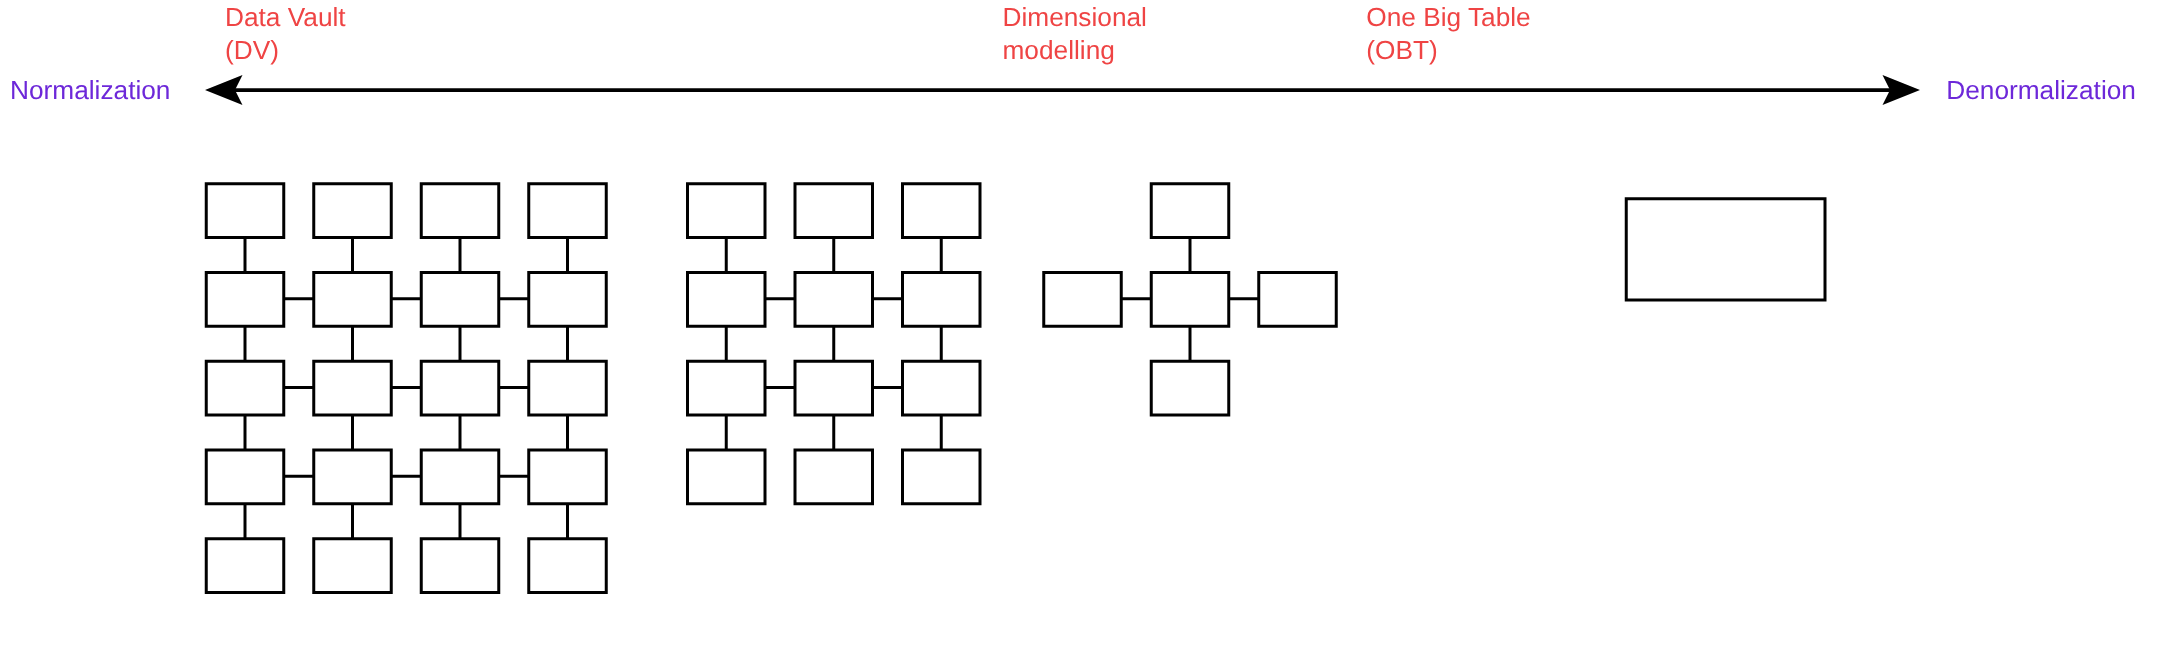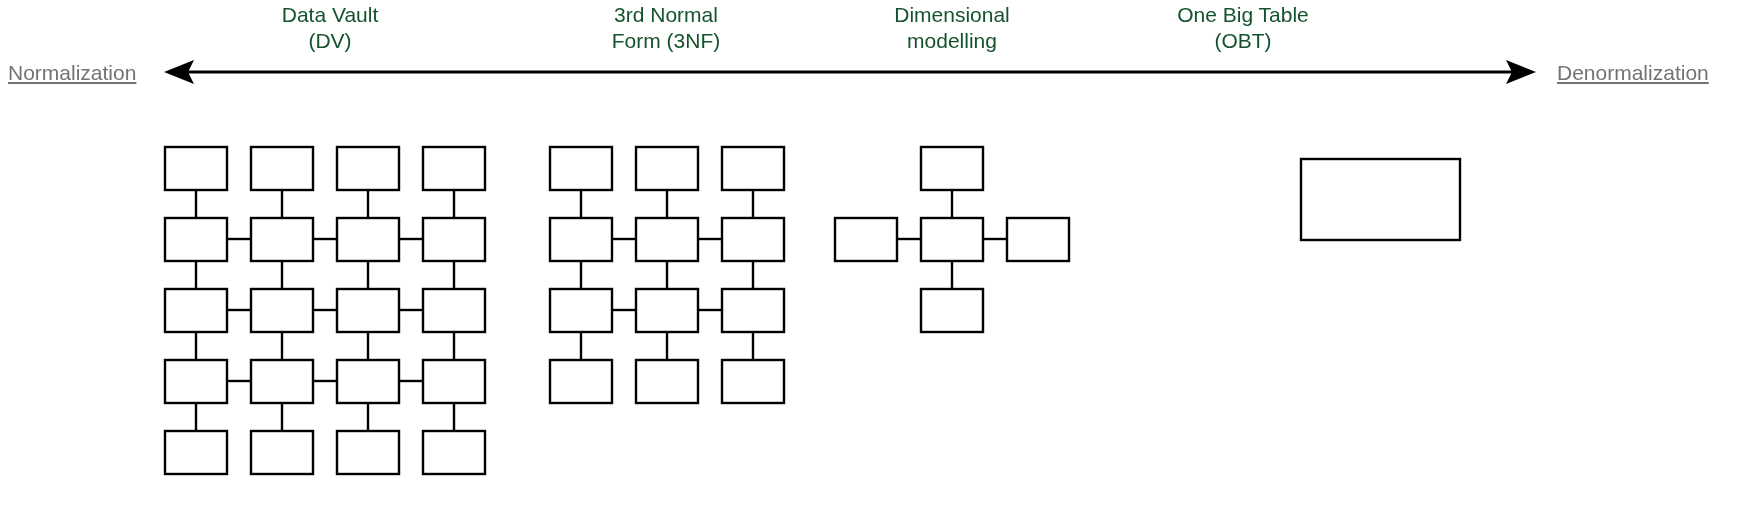--- a/index.html
+++ b/index.html
@@ -19,43 +19,41 @@
     overflow: hidden;
     background: #ffffff;
   }
 
   
   .axis-label {
     position: absolute;
     font-size: 21px;
     line-height: 25px;
     white-space: nowrap;
-    color: #737373;
-    text-decoration: underline;
+    color: #6d28d9;
   }
   #axis-label-left  { left: 8px;   top: 60px; }
   #axis-label-right { left: 1557px; top: 60px; text-align: right; }
 
   .axis-arrow-svg {
     position: absolute;
     left: 150px;
     top: 52px;
   }
 
   
   .column-header {
     position: absolute;
     top: 2px;
     width: 300px;
     margin-left: -150px;
-    text-align: center;
     font-size: 21px;
     line-height: 25.5px;
     white-space: pre-line;
-    color: #14532d;
+    color: #ef4444;
   }
 
   
   .figure {
     position: absolute;
   }
   .figure svg {
     display: block;
     overflow: visible;
   }
@@ -86,22 +84,20 @@
 
       <polygon points="14,20 44,8 38,20 44,32" fill="#000000"></polygon>
 
       <polygon points="1386,20 1356,8 1362,20 1356,32" fill="#000000"></polygon>
     </svg>
   </div>
 
   <div class="column-header" style="left:330px;">Data Vault
 (DV)</div>
 
-  <div class="column-header" style="left:666px;">3rd Normal
-Form (3NF)</div>
 
   <div class="column-header" style="left:952px;">Dimensional
 modelling</div>
 
   <div class="column-header" style="left:1243px;">One Big Table
 (OBT)</div>
 
   <div class="figure" style="left:160px; top:140px;">
     <svg width="340" height="390" viewBox="0 0 340 390">
 

